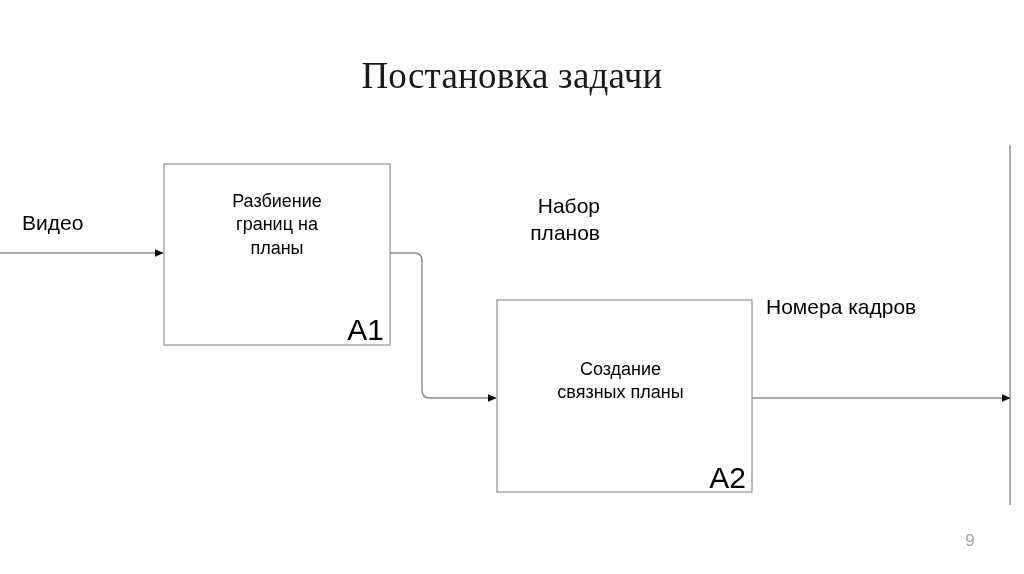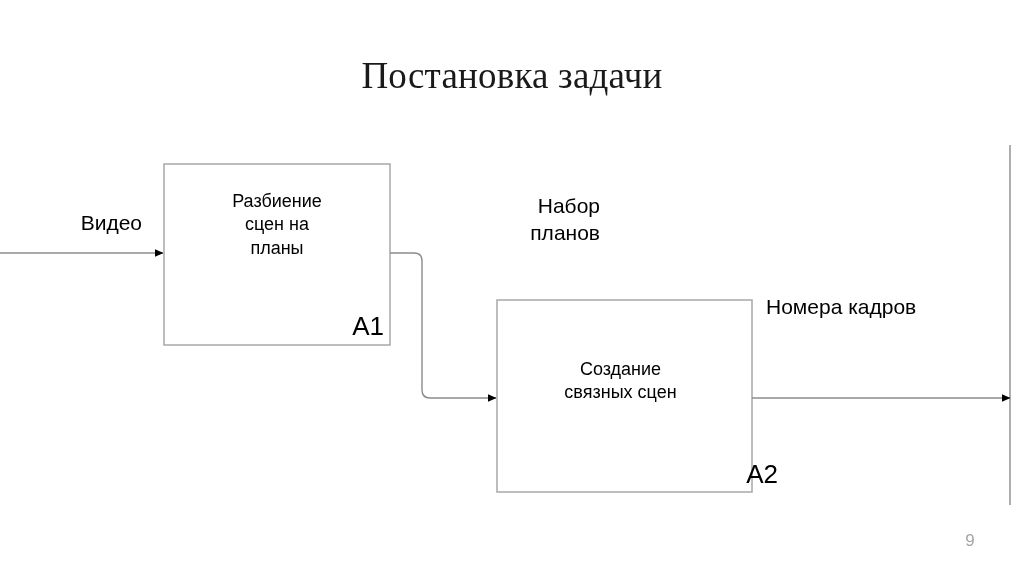--- a/index.html
+++ b/index.html
@@ -40,31 +40,31 @@
     font-family: "Liberation Sans", sans-serif;
     color: #000000;
     white-space: pre;
     line-height: 1.30;
   }
   .box-title {
     font-size: 18px;
     text-align: center;
   }
   .box-code {
-    font-size: 26px;
+    font-size: 30px;
     text-align: right;
   }
   .flow-label {
     font-size: 21px;
   }
   #label-video {
     left: 22px;
     top: 209px;
     width: 120px;
-    text-align: right;
+    text-align: left;
   }
   #label-nabor {
     left: 440px;
     top: 192px;
     width: 160px;
     text-align: right;
   }
   #label-nomera {
     left: 766px;
     top: 293px;
@@ -82,21 +82,20 @@
   }
   #box-a2-title {
     left: 499px;
     top: 358px;
     width: 243px;
   }
   #box-a2-code {
     left: 499px;
     top: 458px;
     width: 247px;
-    padding-left: 32px;
   }
   #page-number {
     position: absolute;
     left: 940px;
     top: 531px;
     width: 60px;
     text-align: center;
     font-family: "Liberation Sans", sans-serif;
     font-size: 17px;
     color: #a6a6a6;
@@ -129,23 +128,23 @@
 
     <line x1="752" y1="398" x2="1010" y2="398" stroke="#8c8c8c" stroke-width="1.4" marker-end="url(#arrowhead)"></line>
   </svg>
 
   <div class="diagram-text flow-label" id="label-video">Видео</div>
 
   <div class="diagram-text flow-label" id="label-nabor"><span>Набор</span><br><span>планов</span></div>
 
   <div class="diagram-text flow-label" id="label-nomera"><span>Номера кадров</span><br></div>
 
-  <div class="diagram-text box-title" id="box-a1-title"><span>Разбиение</span><br><span>сцен на</span><br><span>планы</span></div>
+  <div class="diagram-text box-title" id="box-a1-title"><span>Разбиение</span><br><span>границ на</span><br><span>планы</span></div>
 
   <div class="diagram-text box-code" id="box-a1-code">A1</div>
 
-  <div class="diagram-text box-title" id="box-a2-title"><span>Создание</span><br><span>связных сцен</span></div>
+  <div class="diagram-text box-title" id="box-a2-title"><span>Создание</span><br><span>связных планы</span></div>
 
   <div class="diagram-text box-code" id="box-a2-code">A2</div>
 
   <div id="page-number">9</div>
 
 </div>
 
 </body></html>

